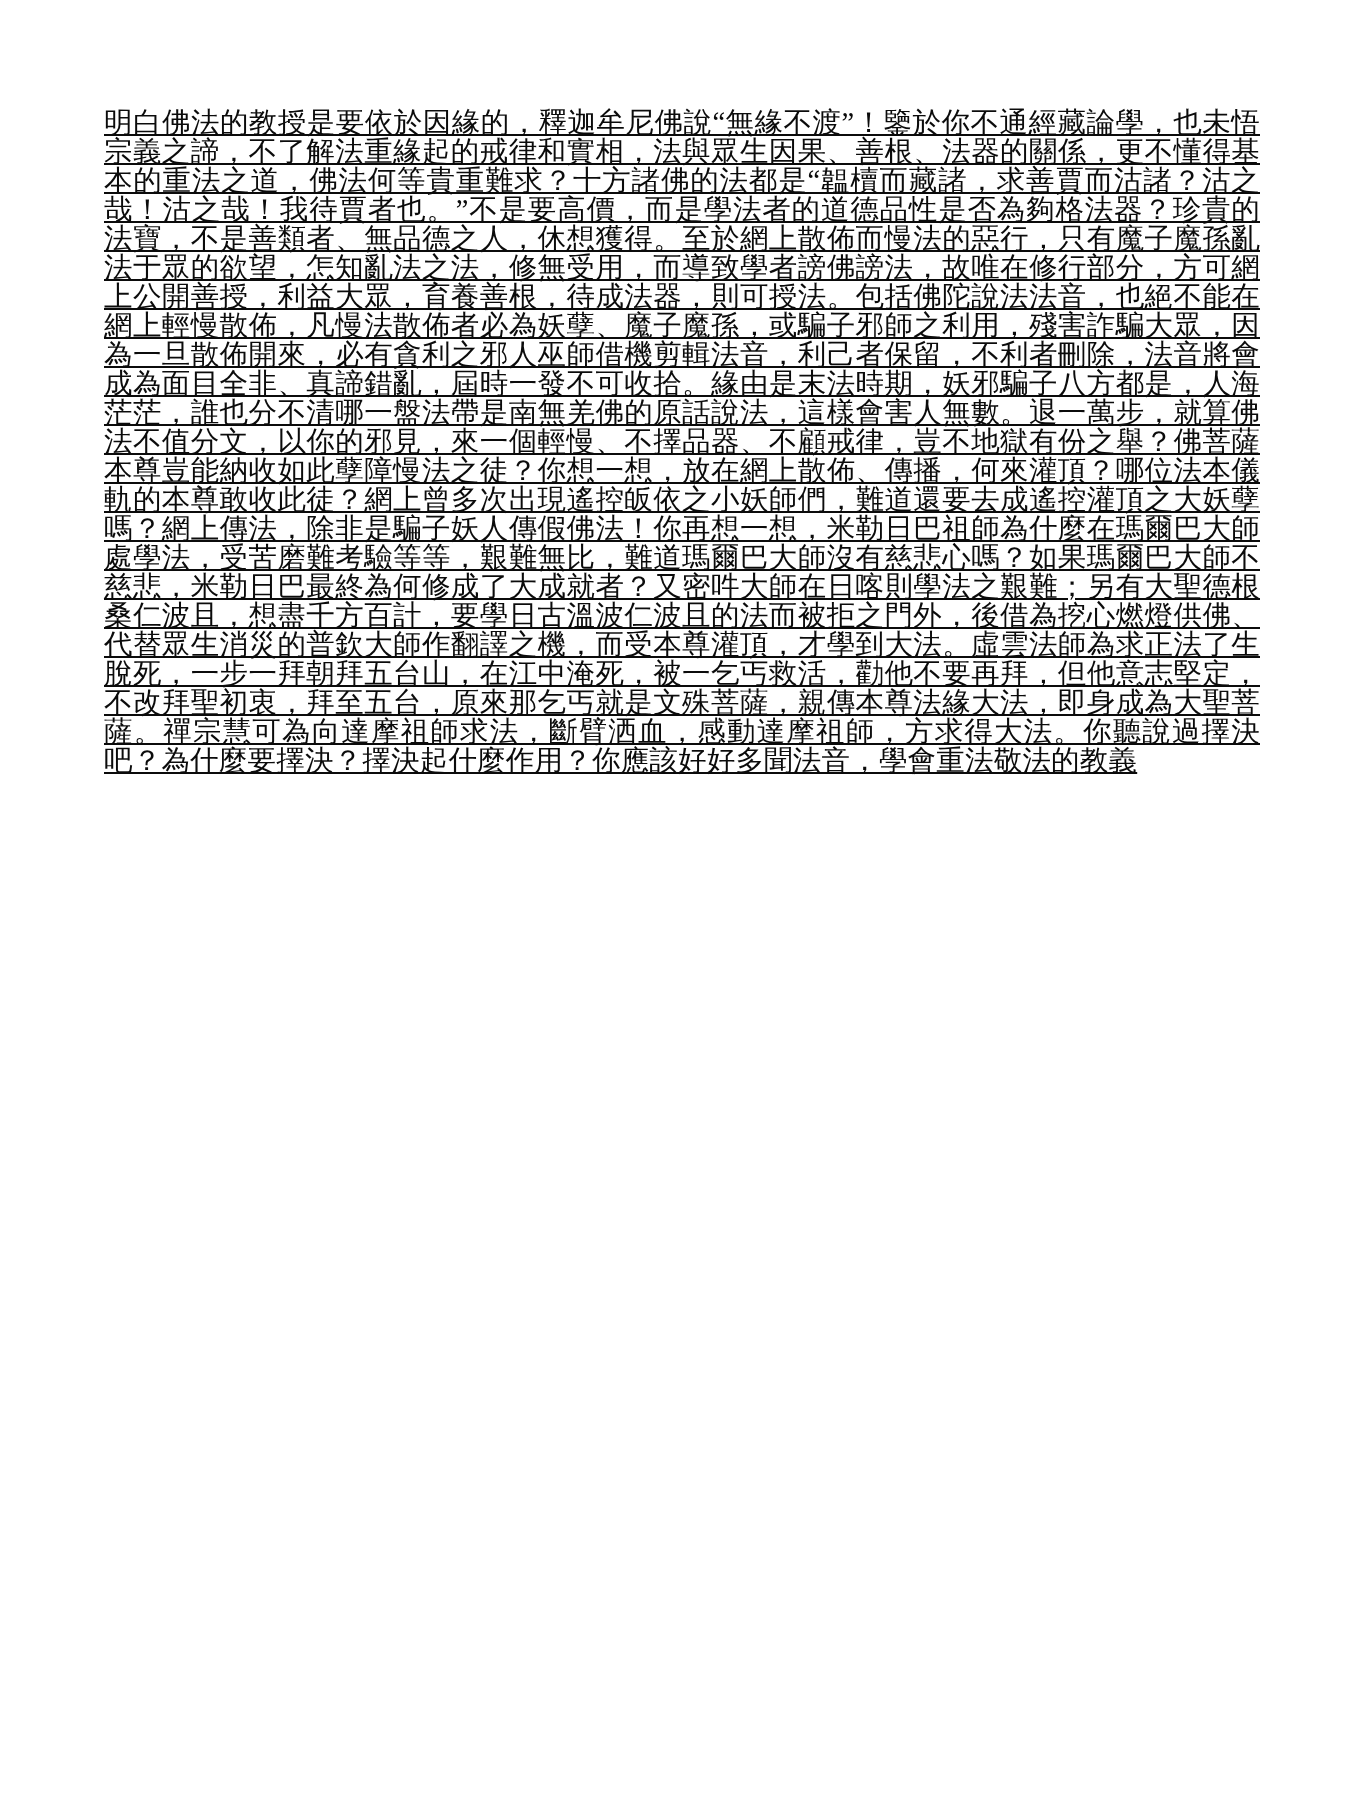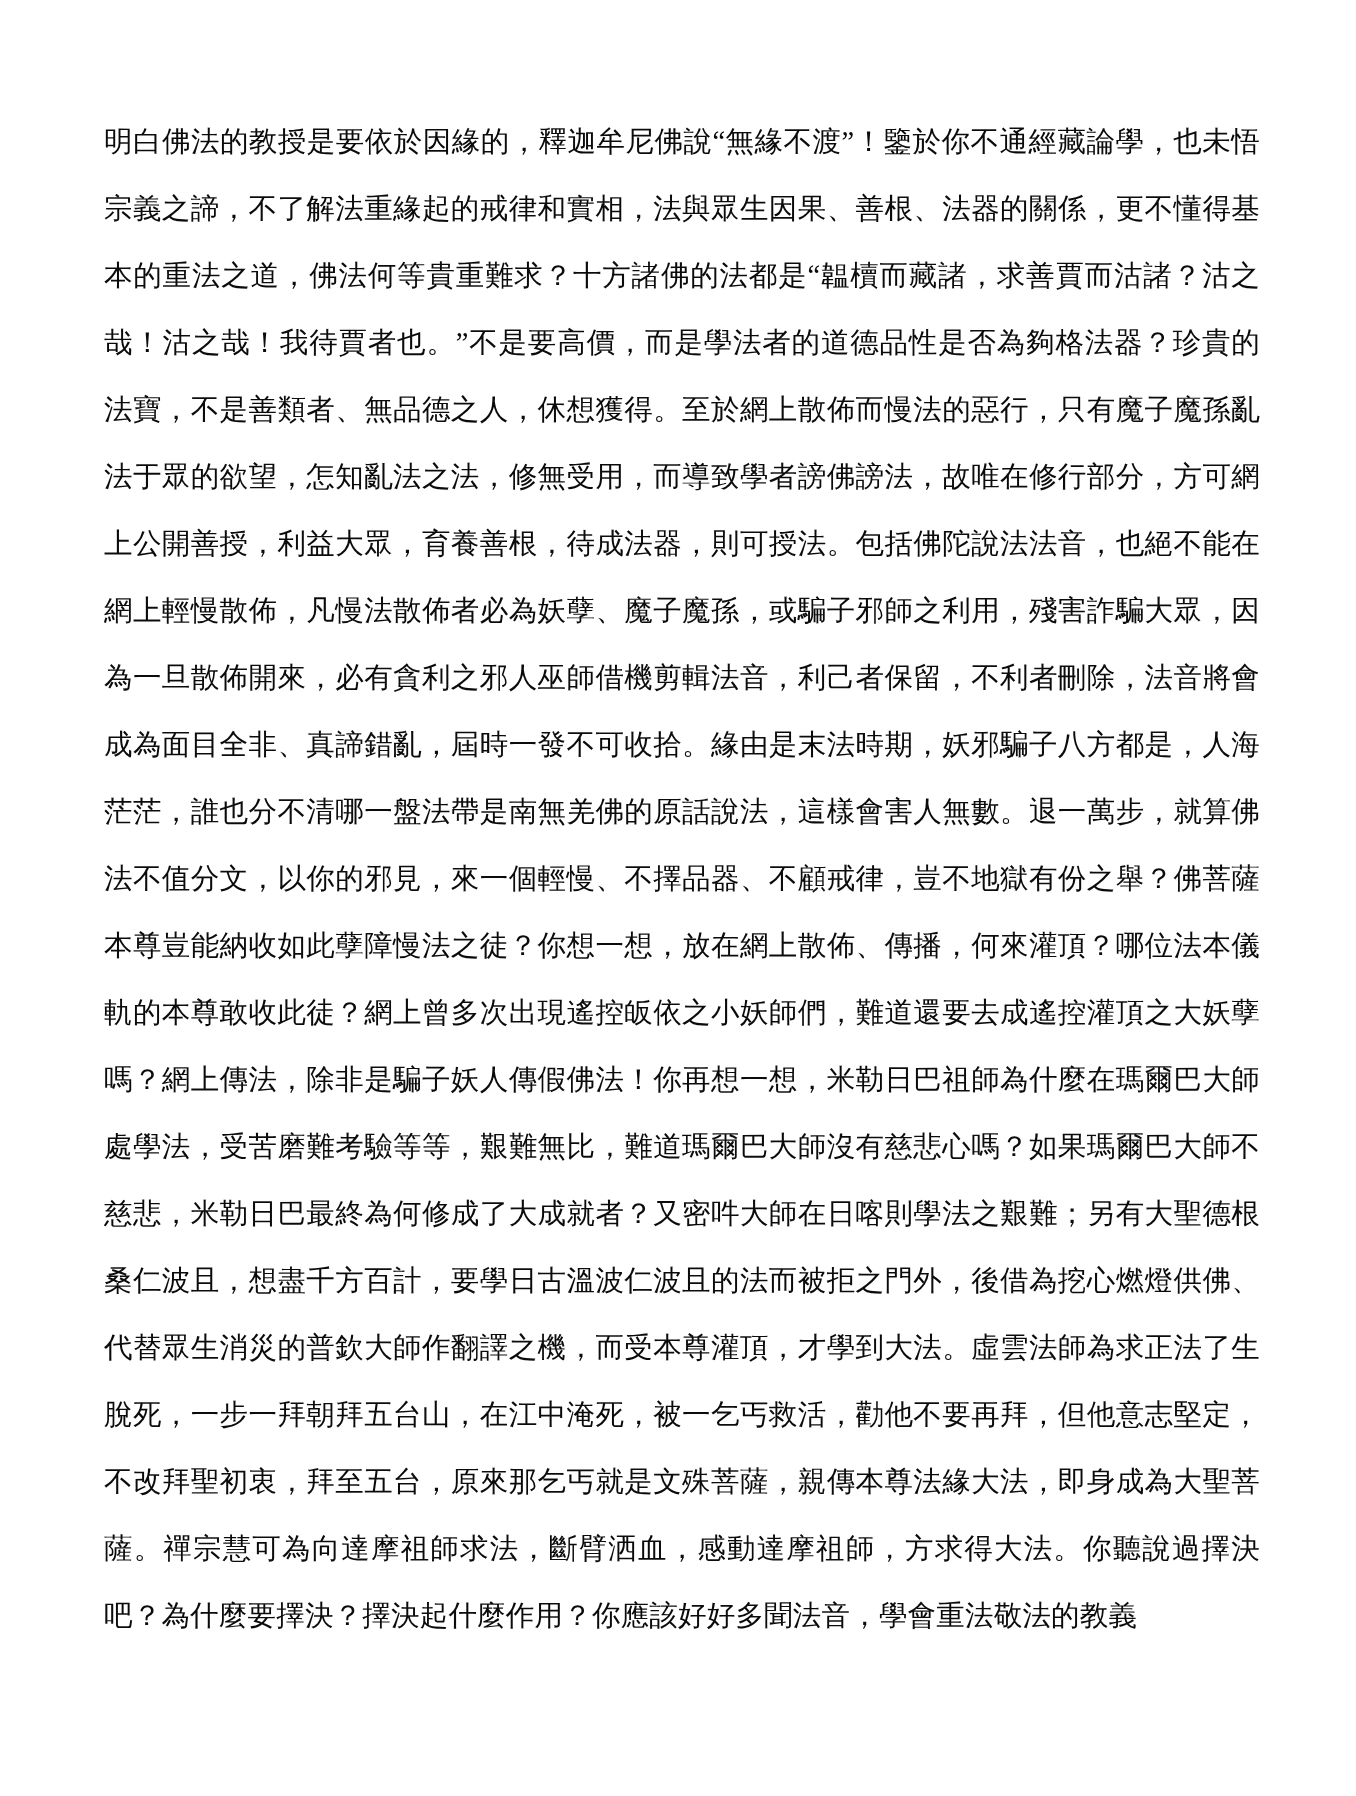--- a/index.html
+++ b/index.html
@@ -16,25 +16,26 @@
   .page {
     position: relative;
     width: 1356px;
     height: 1796px;
     background: #ffffff;
     box-sizing: border-box;
     padding: 108px 96px 96px 104px;
   }
   .doc-body {
     font-size: 28.5px;
-    line-height: 67px;
+    line-height: 29px;
     text-align: justify;
     text-justify: inter-ideograph;
     letter-spacing: 0.2px;
     color: #0b0b0b;
+    text-decoration: underline;
   }
   .doc-body p {
     margin: 0;
     text-indent: 0;
     white-space: pre-wrap;
   }
 </style>
 </head>
 <body>
 

